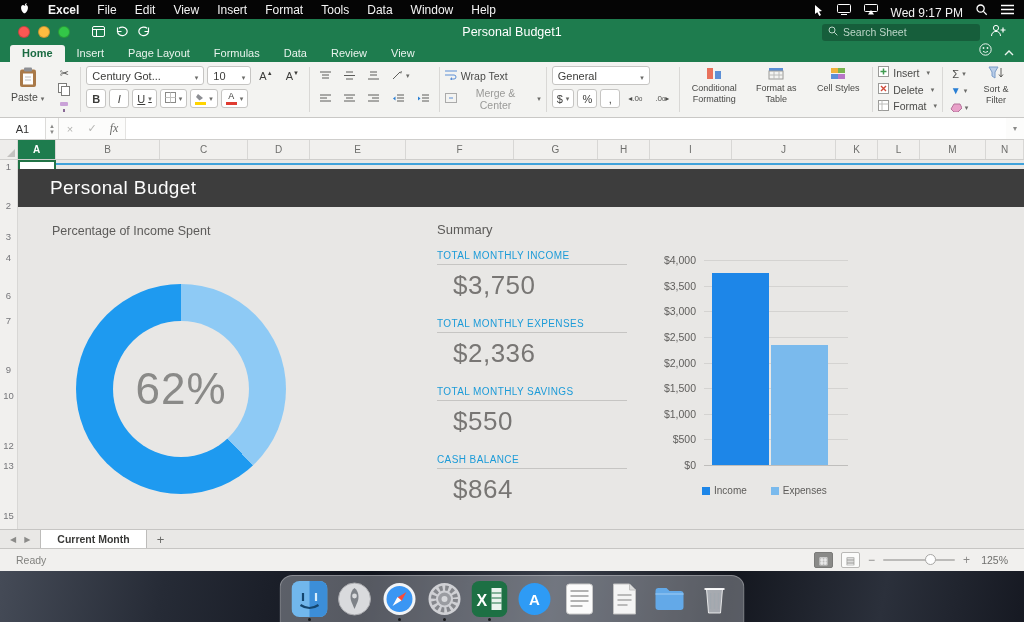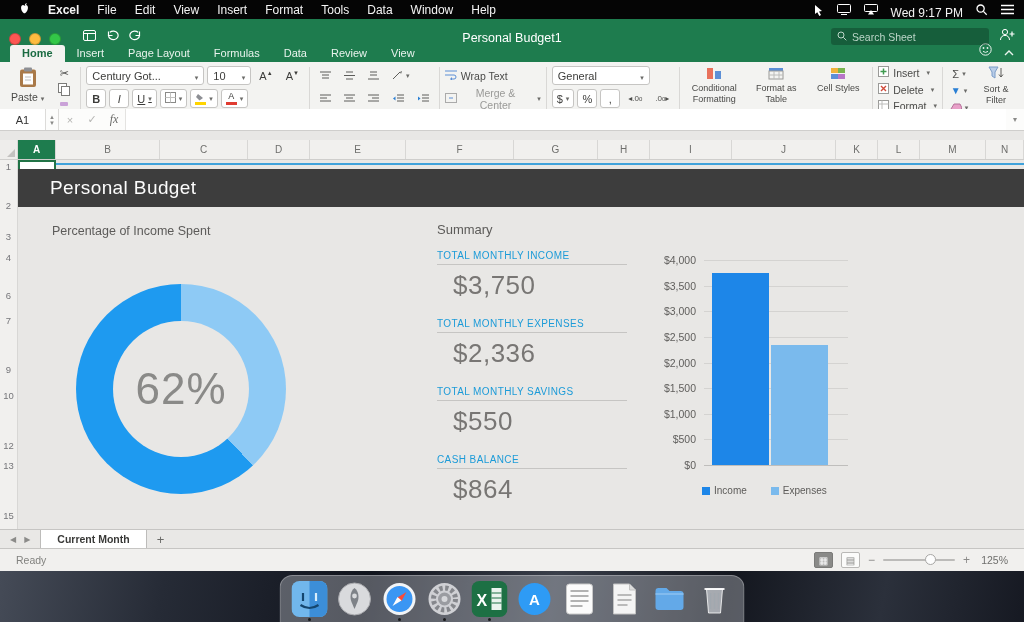--- a/index.html
+++ b/index.html
@@ -11,21 +11,21 @@
   .menubar { position:absolute; top:0; left:0; right:0; height:19px; background:#050505;
              display:flex; align-items:center; padding:0 10px; color:#f4f4f4; font-size:12px; }
   .mitem { padding:0 9px; white-space:nowrap; }
   .mapp { font-weight:bold; }
   .mright { margin-left:auto; display:flex; align-items:center; gap:13px; }
   .mright svg { display:block; }
   .mtime { font-size:12px;margin-top:6px; }
 
   
   .titlebar { position:absolute; top:19px; left:0; right:0; height:26px; background:#1e7c4e;
-              display:flex; align-items:flex-end; padding:0 9px; }
+              display:flex; align-items:center; padding:0 18px; }
   .tl { width:12px; height:12px; border-radius:50%; margin-right:8px; border:1px solid rgba(0,0,0,.2); }
   .tl.red{ background:#fc5753; } .tl.yellow{ background:#fdbc40; } .tl.green{ background:#33c748; }
   .tbicons { display:flex; align-items:center; gap:10px; margin-left:14px; }
   .wintitle { position:absolute; left:0; right:0; text-align:center; color:#fff; font-size:12.5px; pointer-events:none; }
   .searchbox { margin-left:auto; width:158px; height:17px; background:rgba(0,0,0,.24); border-radius:3px;
                display:flex; align-items:center; gap:5px; padding:0 6px; color:#bcd6c8; font-size:10.5px; z-index:2; }
   .sharebtn { margin-left:10px; z-index:2; }
 
   
   .tabrow { position:absolute; top:45px; left:0; right:0; height:17px; background:#1e7c4e;
@@ -62,21 +62,21 @@
               font-size:9px; color:#4a4a48; line-height:1.15; text-align:center; gap:1px; padding-top:1px; }
   .cellrow { display:flex; align-items:center; gap:4px; background:none; border:none; font-size:10.5px;
              color:#4a4a48; height:15px; }
   .sumcol { display:flex; flex-direction:column; gap:2px; }
   .sfbtn { display:flex; flex-direction:column; align-items:center; width:44px; background:none; border:none;
            font-size:9px; color:#4a4a48; line-height:1.15; text-align:center; gap:1px; }
   .decbtn { width:24px; height:15px; border:1px solid transparent; background:none; font-size:8px; color:#4c4c4a;
             display:flex; align-items:center; justify-content:center; }
 
   
-  .formulabar { position:absolute; top:109px; left:0; right:0; height:22px; background:#fcfcfb;
+  .formulabar { position:absolute; top:118px; left:0; right:0; height:22px; background:#fcfcfb;
                 border-bottom:1px solid #cfcecc; display:flex; align-items:center; }
   .namebox { width:46px; height:100%; border-right:1px solid #dcdbd9; background:#fff; display:flex;
              align-items:center; justify-content:center; font-size:11px; color:#333; }
   .stepper { width:13px; height:100%; border-right:1px solid #dcdbd9; display:flex; flex-direction:column;
              align-items:center; justify-content:center; font-size:6px; color:#8a8a88; line-height:1; }
   .fbtn { width:22px; height:100%; display:flex; align-items:center; justify-content:center; background:none;
           border:none; font-size:11px; color:#b4b4b2; }
   .fxbtn { font-family:"Liberation Serif",serif; font-style:italic; color:#6b6b69; font-size:12px; }
   .finput { flex:1; height:100%; border:none; outline:none; background:#fff; border-left:1px solid #e4e3e1;
             padding:0 6px; font-size:11px; }

